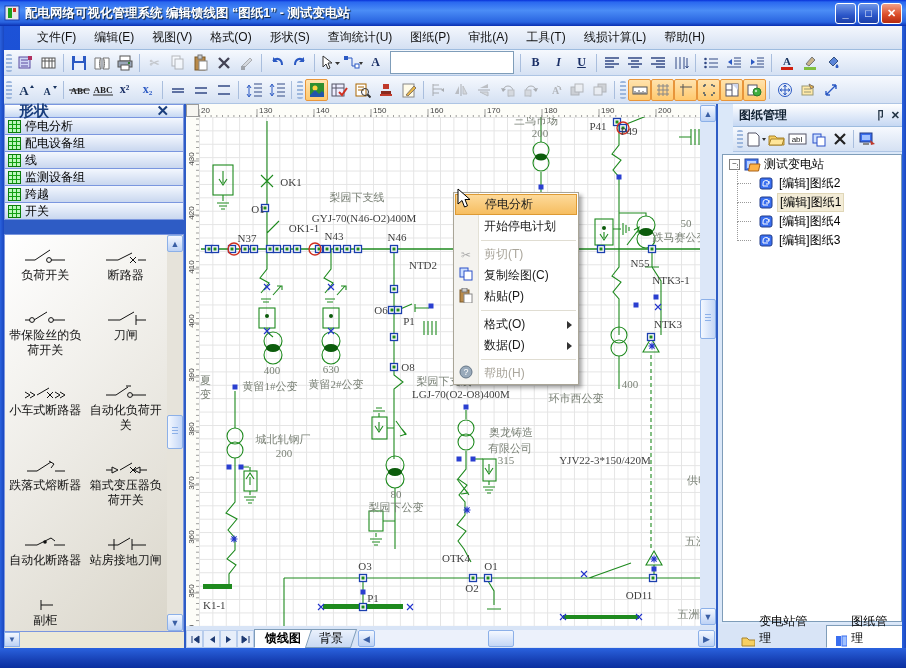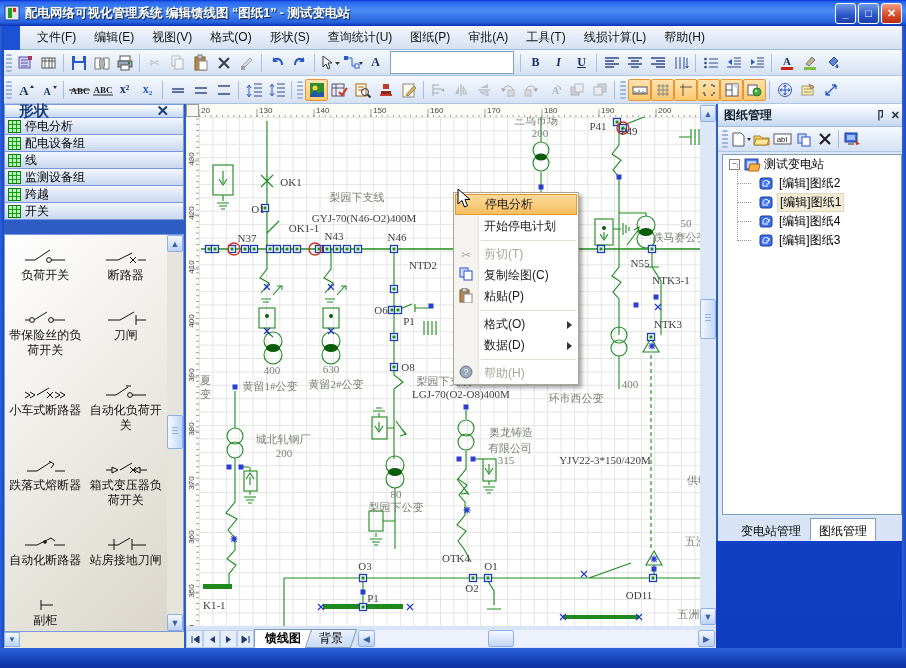--- a/index.html
+++ b/index.html
@@ -82,38 +82,38 @@
   .ctx{position:absolute;left:267px;top:88px;width:124px;background:#fff;border:1px solid #a9a597;
     box-shadow:3px 3px 4px rgba(0,0,0,.35);font-size:12px;z-index:50;}
   .ctx:before{content:"";position:absolute;left:0;top:0;bottom:0;width:24px;background:#f4f3ef;border-right:1px solid #e3e1d6;}
   .cmi{position:relative;height:21px;display:flex;align-items:center;padding-left:30px;color:#1a1a1a;white-space:nowrap;}
   .cmi .ic{position:absolute;left:4px;width:16px;text-align:center;font-size:12px;}
   .cmi.dis{color:#aaa69c;}
   .cmi.hl{background:linear-gradient(180deg,#fdda9a,#f6bd60);border:1px solid #dd9a33;box-sizing:border-box;margin:1px;padding-left:29px;}
   .cmi .sub{position:absolute;right:6px;width:0;height:0;border-left:5px solid #333;border-top:4px solid transparent;border-bottom:4px solid transparent;}
   .cmsep{height:1px;background:#e0ddd2;margin:3px 2px 3px 27px;}
   
-  .rpanel{position:relative;width:190px;height:437px;background:#dbe8f9;border-left:2px solid #2e5cc5;box-sizing:border-box;}
+  .rpanel{position:relative;width:190px;height:544px;background:#dbe8f9;border-left:2px solid #2e5cc5;box-sizing:border-box;padding-left:15px;}
   .rp-head{height:22px;background:linear-gradient(180deg,#ffffff,#c6d8f3);border-bottom:1px solid #9ebcdf;display:flex;align-items:center;
     font-size:12px;font-weight:bold;color:#123;padding:0 6px;}
   .rp-head .t{flex:1;}
   .rp-icn{color:#234;font-size:11px;margin-left:7px;font-weight:bold;}
   .rp-tools{height:24px;display:flex;align-items:center;background:linear-gradient(180deg,#f6f9fe,#d5e1f3);border-bottom:1px solid #aec5e4;padding-left:2px;}
   .rtb{width:21px;height:20px;display:flex;align-items:center;justify-content:center;font-size:11px;}
   .tree{position:absolute;left:4px;right:4px;top:50px;bottom:26px;background:#fff;border:1px solid #7f9db9;overflow:hidden;font-size:12px;}
   .trow{display:flex;align-items:center;height:19px;white-space:nowrap;}
   .trow .lbl{padding:0 2px;}
   .trow.sel .lbl{background:#f3ecd7;border:1px solid #e0d7b8;}
   .texp{width:9px;height:9px;border:1px solid #808080;background:#fff;font-size:8px;line-height:7px;text-align:center;margin:0 4px 0 6px;color:#333;}
   .tchild{position:relative;padding-left:36px;}
   .tchild:before{content:"";position:absolute;left:14px;top:-10px;bottom:9px;border-left:1px dotted #9a9a9a;}
   .tchild:after{content:"";position:absolute;left:14px;top:9px;width:14px;border-top:1px dotted #9a9a9a;}
   .tchild.last:before{bottom:50%;}
   .rp-tabs{position:absolute;left:0;right:0;bottom:0;height:24px;background:#d8e4f6;display:flex;align-items:flex-end;padding-left:14px;}
-  .rtab{height:21px;display:flex;align-items:flex-end;padding:0 8px;font-size:12px;gap:4px;border:1px solid transparent;flex-direction:column;}
+  .rtab{height:21px;display:flex;align-items:flex-end;padding:0 8px;font-size:12px;gap:4px;border:1px solid transparent;}
   .rtab.act{background:#fff;border:1px solid #7f9db9;border-bottom-color:#fff;}
   
   .bframe{position:absolute;left:0;right:0;bottom:0;height:20px;background:linear-gradient(180deg,#2a62de,#1741b5 60%,#0a2fa0);}
   .sideL,.sideR{position:absolute;top:26px;bottom:0;width:4px;background:linear-gradient(90deg,#2a62de,#1a47c0);}
   .sideL{left:0}.sideR{right:0}
   
   .g{stroke:#1e8a1e;fill:none;stroke-width:1.1px;}
   .g15{stroke:#1e8a1e;fill:none;stroke-width:1.7px;}
   .gf{fill:#0c5c0c;stroke:none;}
   .gfl{fill:#1e8a1e;stroke:none;}

